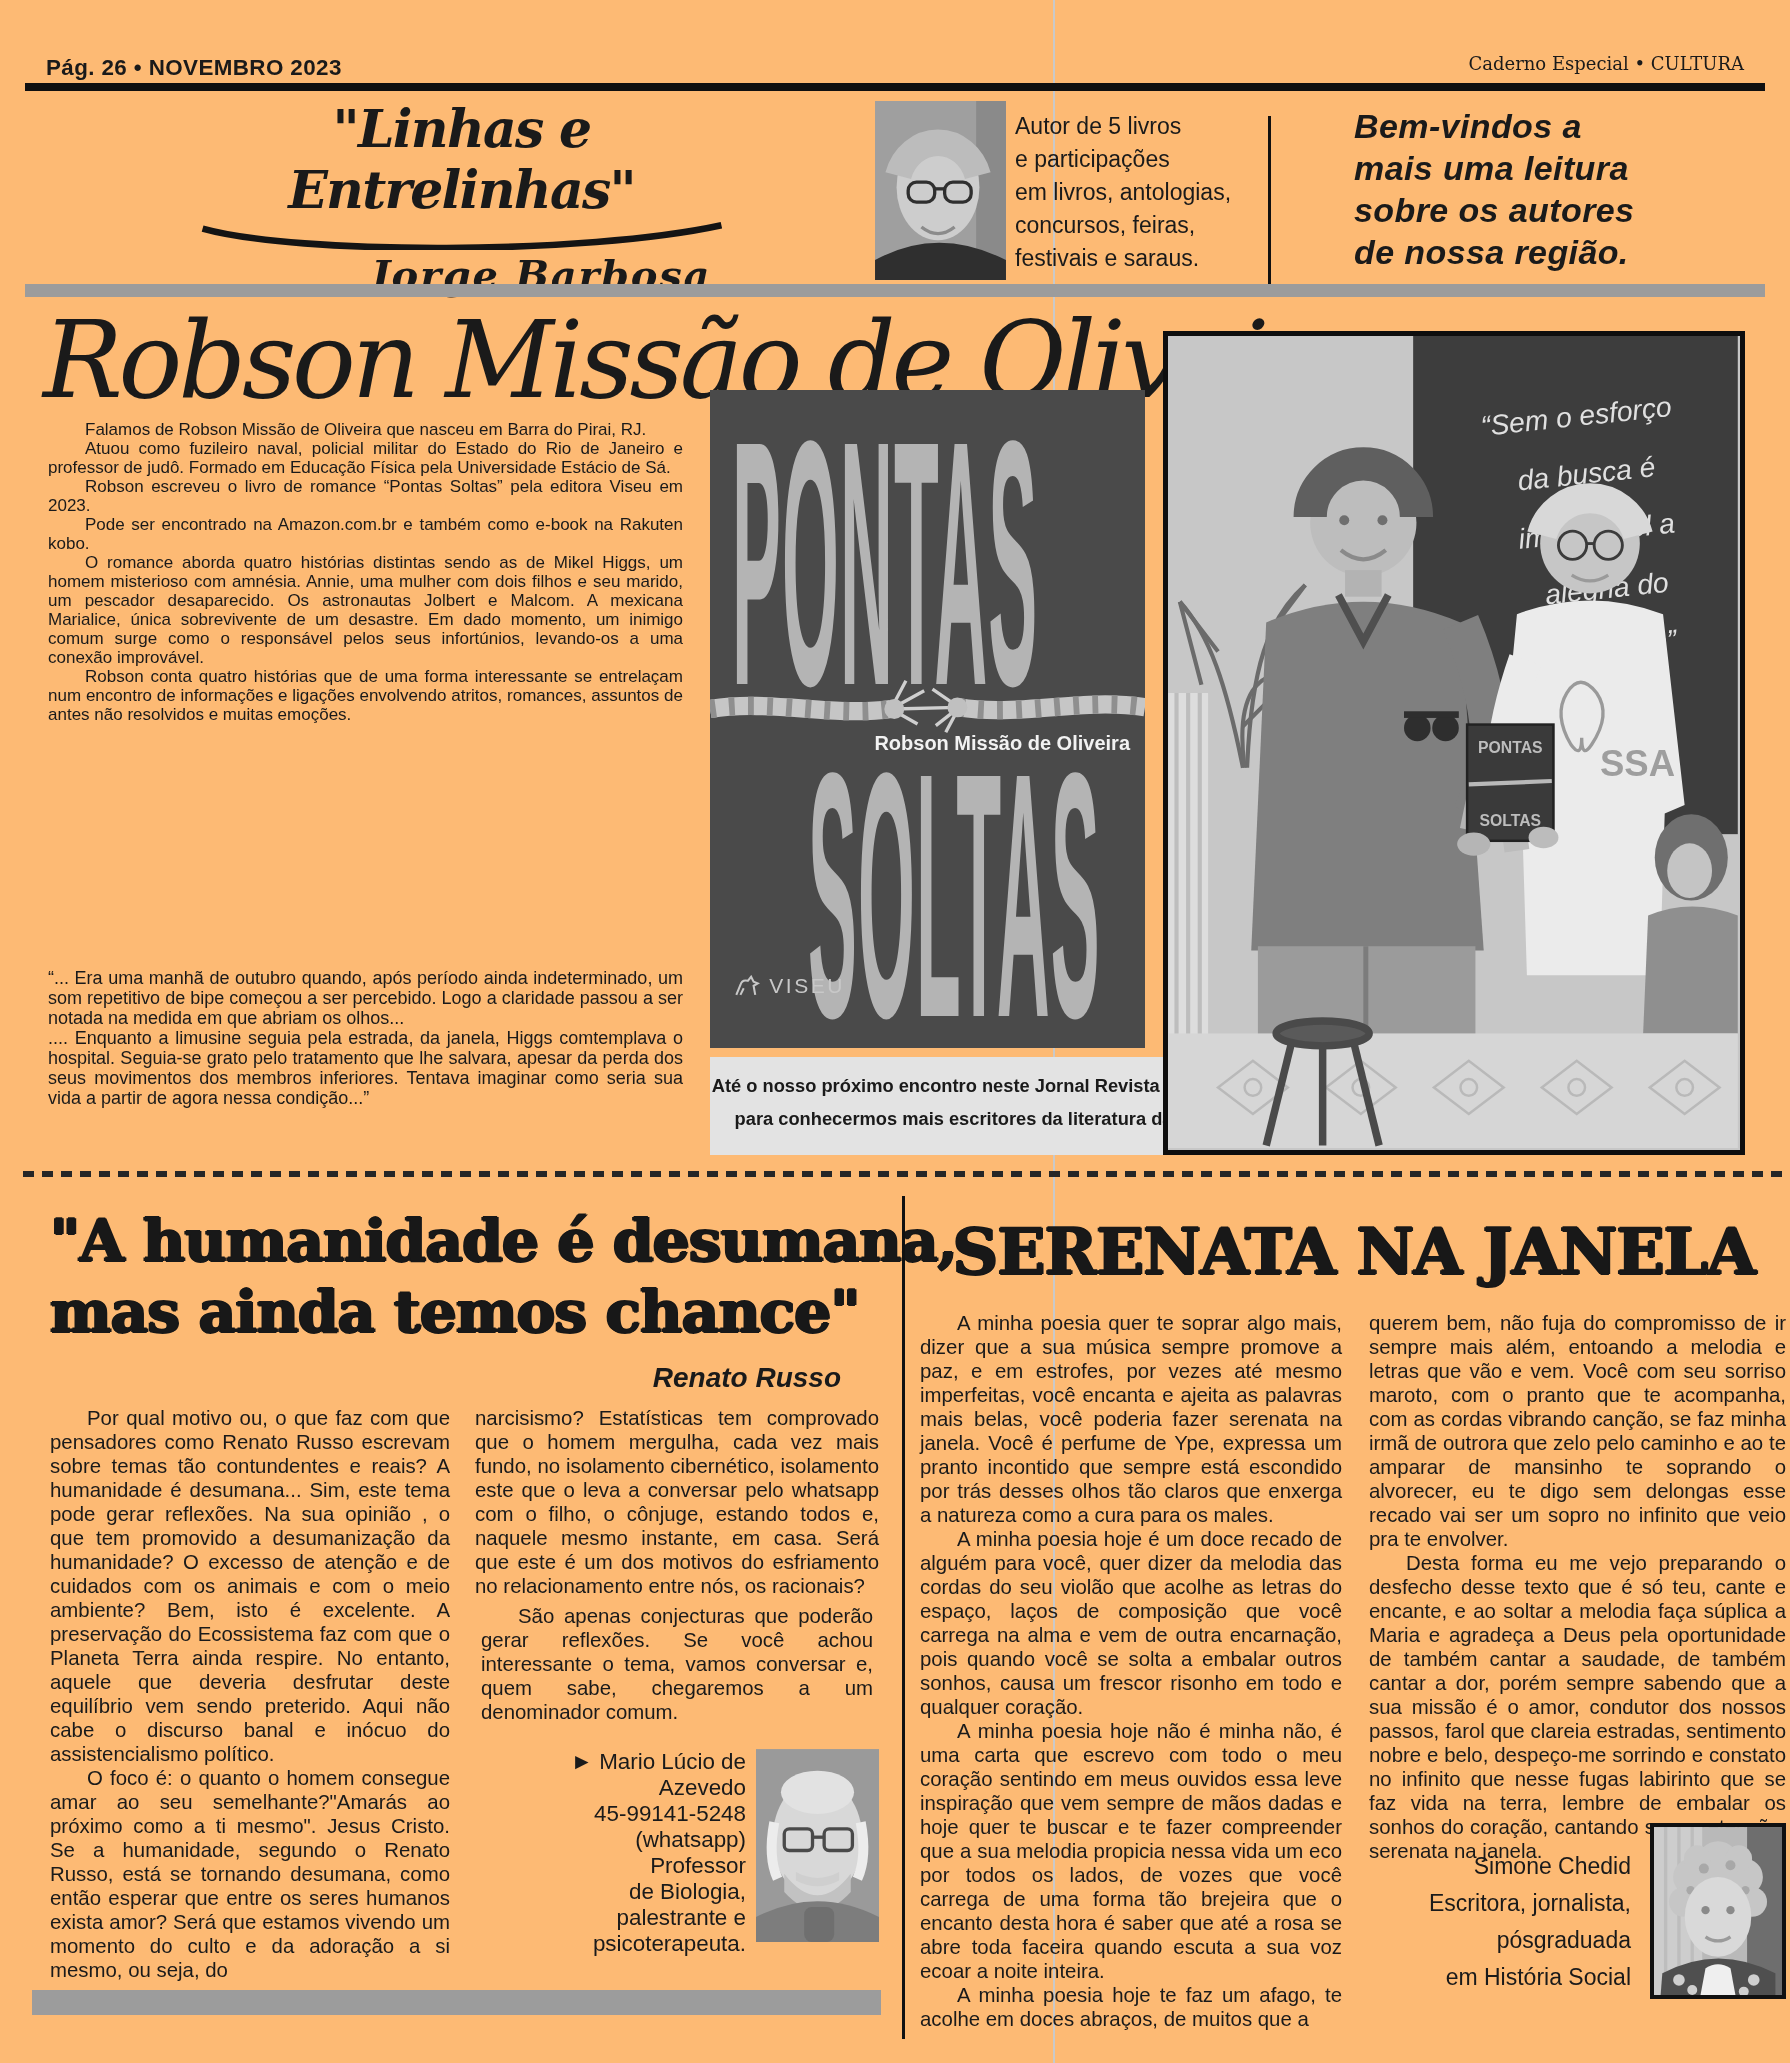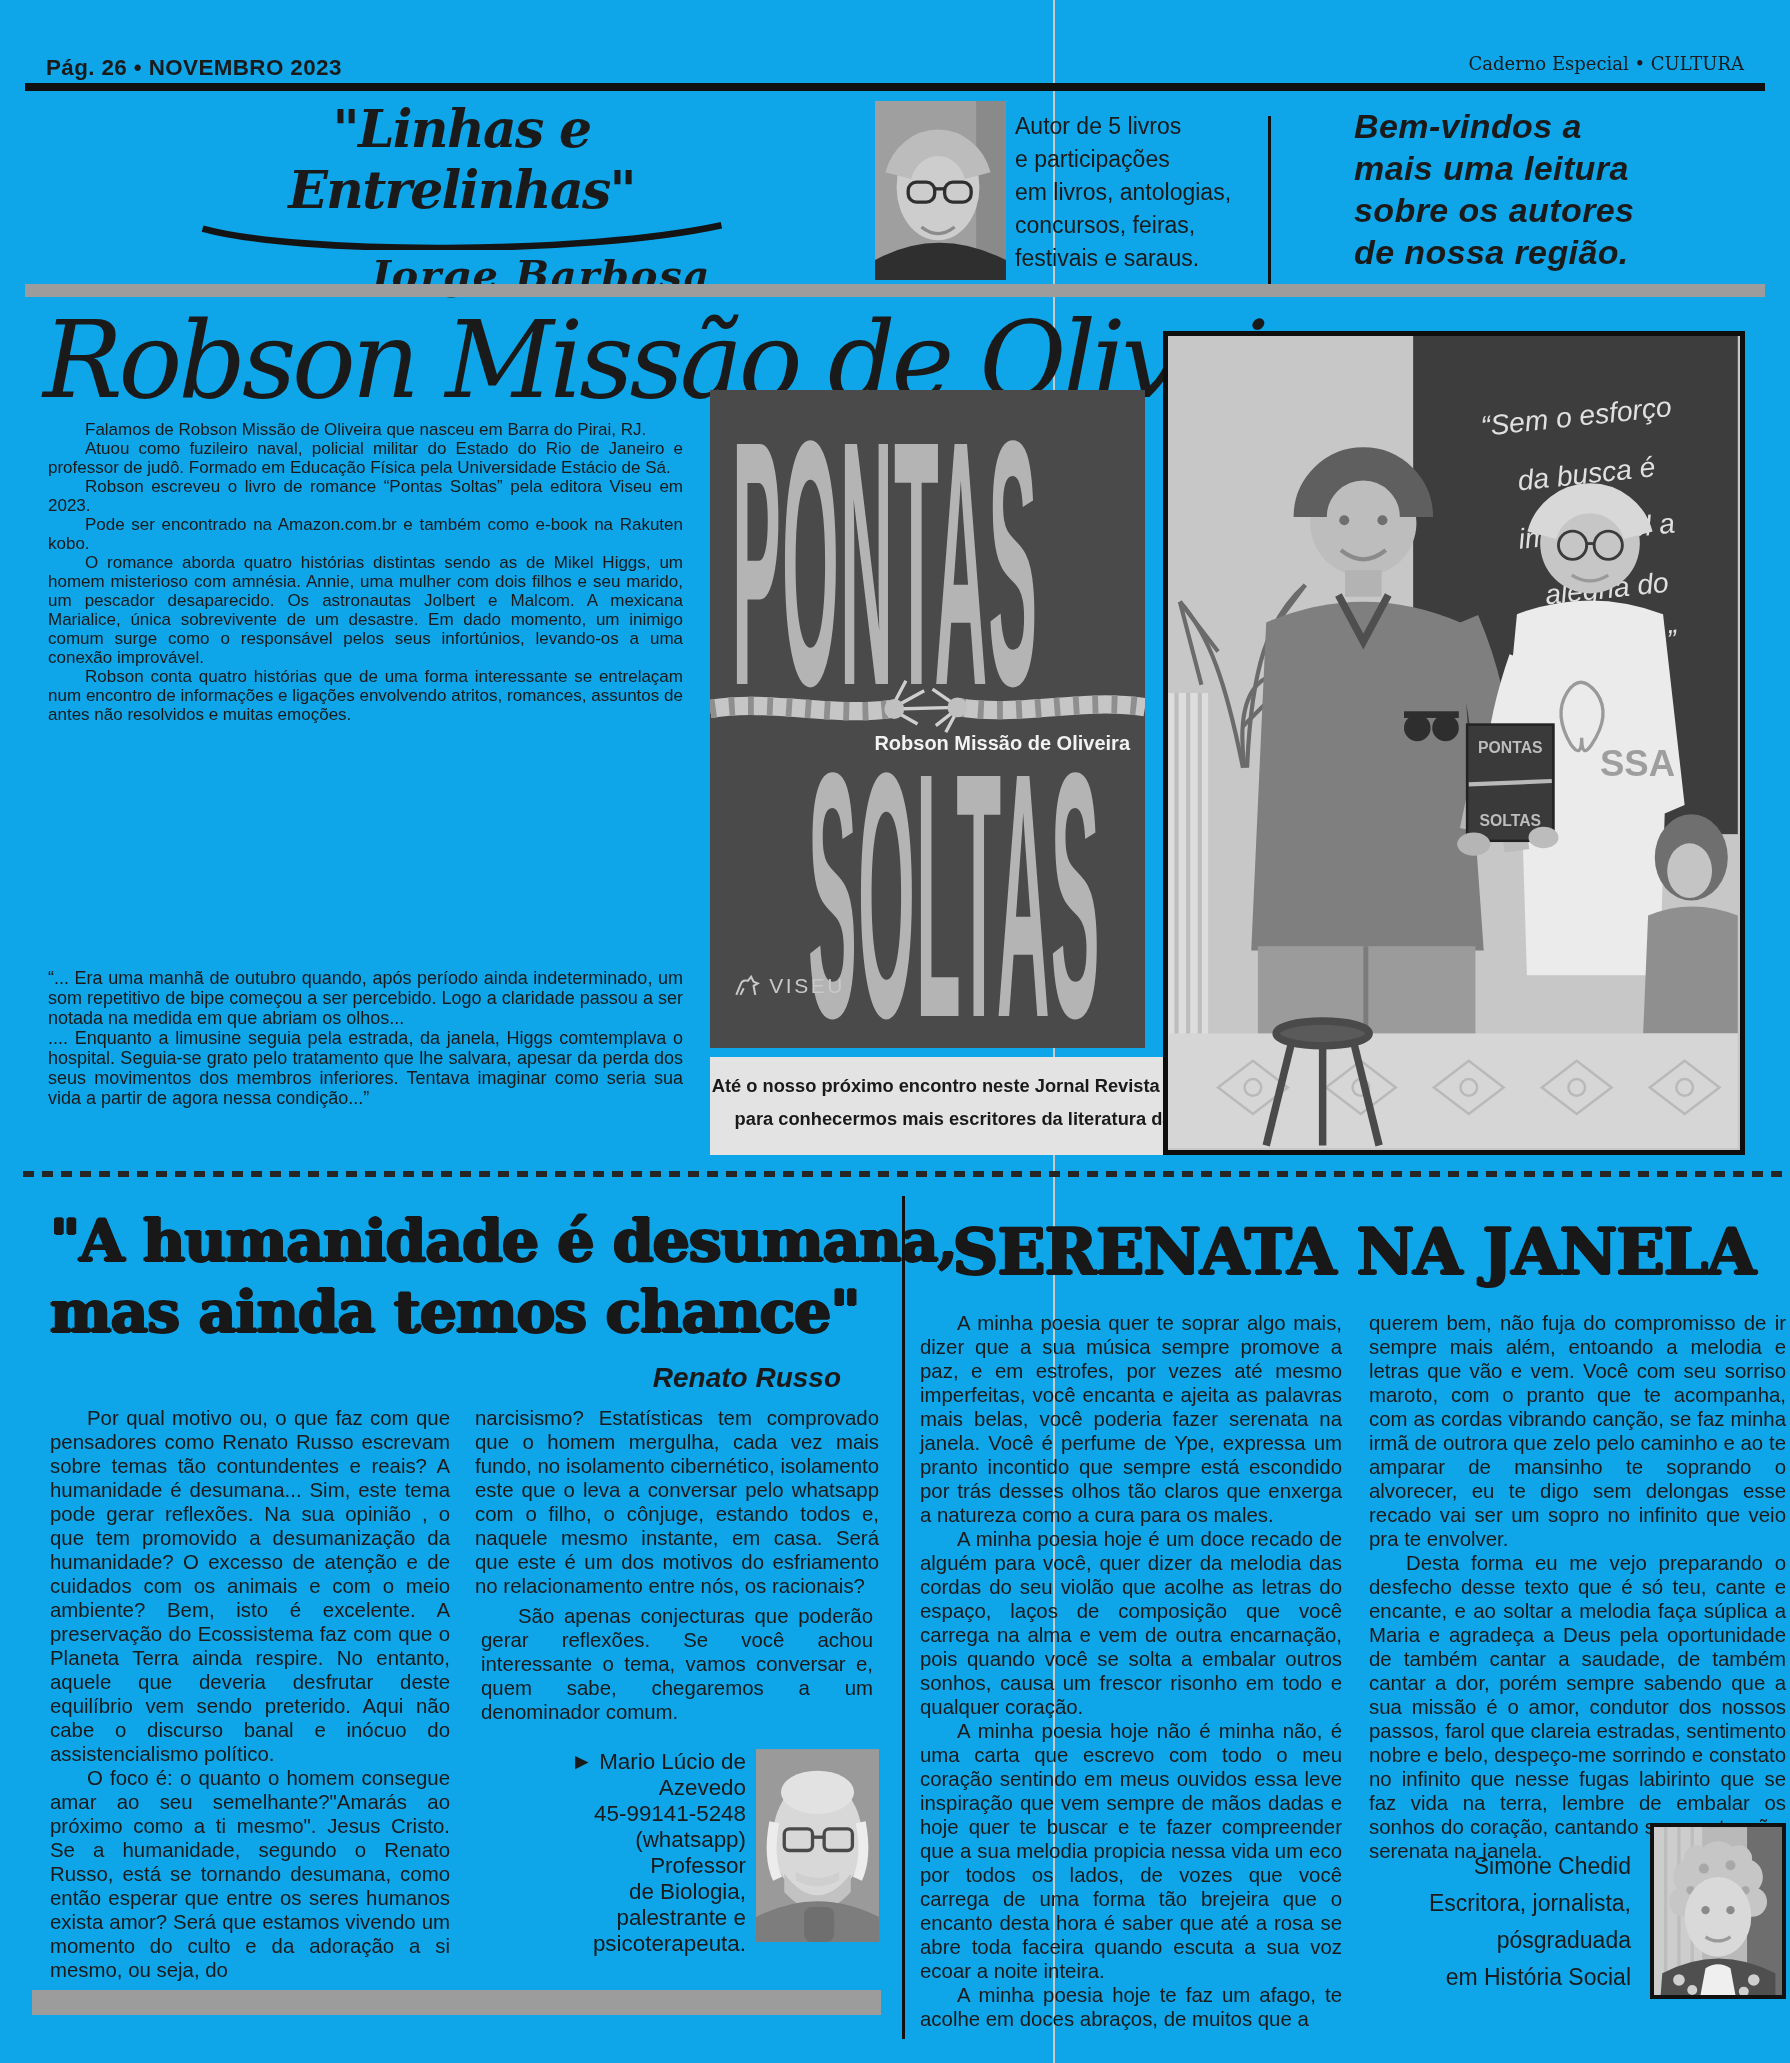--- a/index.html
+++ b/index.html
@@ -1,16 +1,16 @@
 <!DOCTYPE html>
 <html style="font-size:13.3px"><head>
 <meta charset="utf-8">
 <style>
   html,body{margin:0;padding:0;background:#ffffff;}
-  .page{position:relative;width:1790px;height:2064px;background:#0ea5e9;overflow:hidden;
+  .page{position:relative;width:1790px;height:2064px;background:#fdba74;overflow:hidden;
         font-family:"Liberation Sans",sans-serif;color:#1a1a1a;}
   .abs{position:absolute;}
   .just{text-align:justify;}
   .ind p{margin:0;text-indent:37px;}
   .noind{margin:0;text-indent:0;}
   .body-sm{font-size:17px;line-height:19px;}
   .body-lg{font-size:20.4px;line-height:24px;}
   .heavy{font-family:"DejaVu Serif",serif;font-weight:bold;letter-spacing:-0.8px;
          text-shadow:1.4px 0 0 currentColor,-1.4px 0 0 currentColor,0 1.1px 0 currentColor,0 -0.8px 0 currentColor;}
   .script{font-family:"DejaVu Serif",serif;font-style:italic;}

